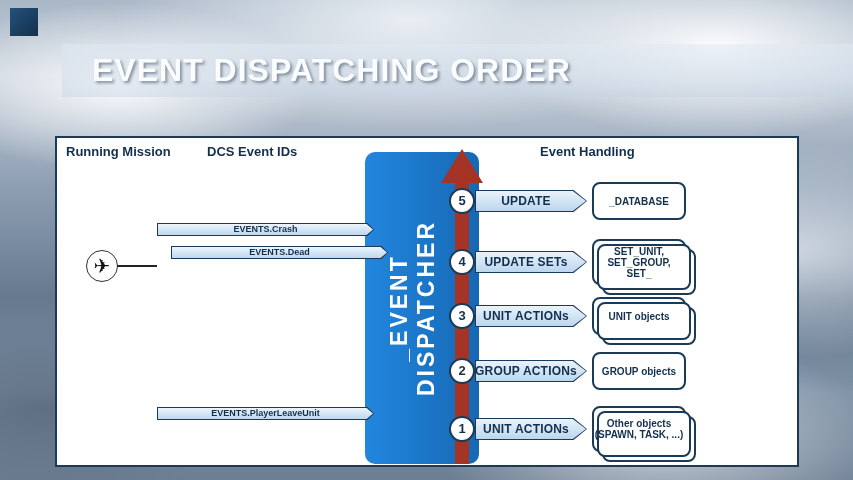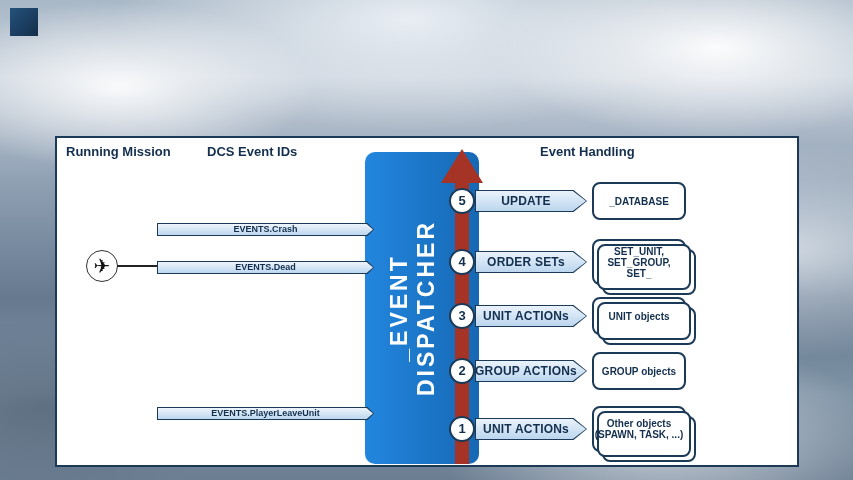--- a/index.html
+++ b/index.html
@@ -108,37 +108,40 @@
   }
   .ev-inner {
     position:absolute; inset:1px;
     background:linear-gradient(180deg,#edf4fb,#bdd7ef);
     clip-path:polygon(0 0, 97% 0, 100% 50%, 97% 100%, 0 100%);
   }
   .ev-label {
     position:absolute; inset:0; text-align:center; line-height:13px;
     font-size:9px; font-weight:bold; color:#132f4e;
   }
-  .ev0 { top:85px; } .ev1 { top:99px; } .ev2 { top:123px; } .ev3 { top:137px; } .ev4 { top:269px; }
+  .ev0 { top:85px; } .ev1 { top:99px; } .ev2 { top:108px;margin-left:14px; } .ev3 { top:137px; } .ev4 { top:269px; }
 
   .unit-badge {
     position:absolute; left:29px; top:112px; width:32px; height:32px; box-sizing:border-box;
     border:1px solid #333; border-radius:50%; background:#ffffff;
     display:flex; align-items:center; justify-content:center;
   }
   .plane { font-size:20px; color:#111; line-height:1; }
   .connector { position:absolute; left:60px; top:127px; width:40px; height:2px; background:#222; }
 </style>
 </head>
 <body>
 
 <div class="slide">
 
   <div class="corner-square"></div>
 
+  <div class="title-band">
+    <h1 class="title">EVENT DISPATCHING ORDER</h1>
+  </div>
 
   <div class="panel">
 
     <div class="hdr hdr-rm">Running Mission</div>
     <div class="hdr hdr-ids">DCS Event IDs</div>
     <div class="hdr hdr-eh">Event Handling</div>
 
     <div class="dispatcher"></div>
 
     <svg class="red-arrow" viewBox="0 0 42 315" xmlns="http://www.w3.org/2000/svg">
@@ -167,21 +170,21 @@
       <div class="ev-inner"></div>
       <span class="ev-label">EVENTS.PlayerLeaveUnit</span>
     </div>
 
     <div class="act-arrow a5">
       <div class="act-inner"></div>
       <span class="act-label">UPDATE DATABASE</span>
     </div>
     <div class="act-arrow a4">
       <div class="act-inner"></div>
-      <span class="act-label">ORDER SETs</span>
+      <span class="act-label">UPDATE SETs</span>
     </div>
     <div class="act-arrow a3">
       <div class="act-inner"></div>
       <span class="act-label">UNIT ACTIONs</span>
     </div>
     <div class="act-arrow a2">
       <div class="act-inner"></div>
       <span class="act-label">GROUP ACTIONs</span>
     </div>
     <div class="act-arrow a1">

